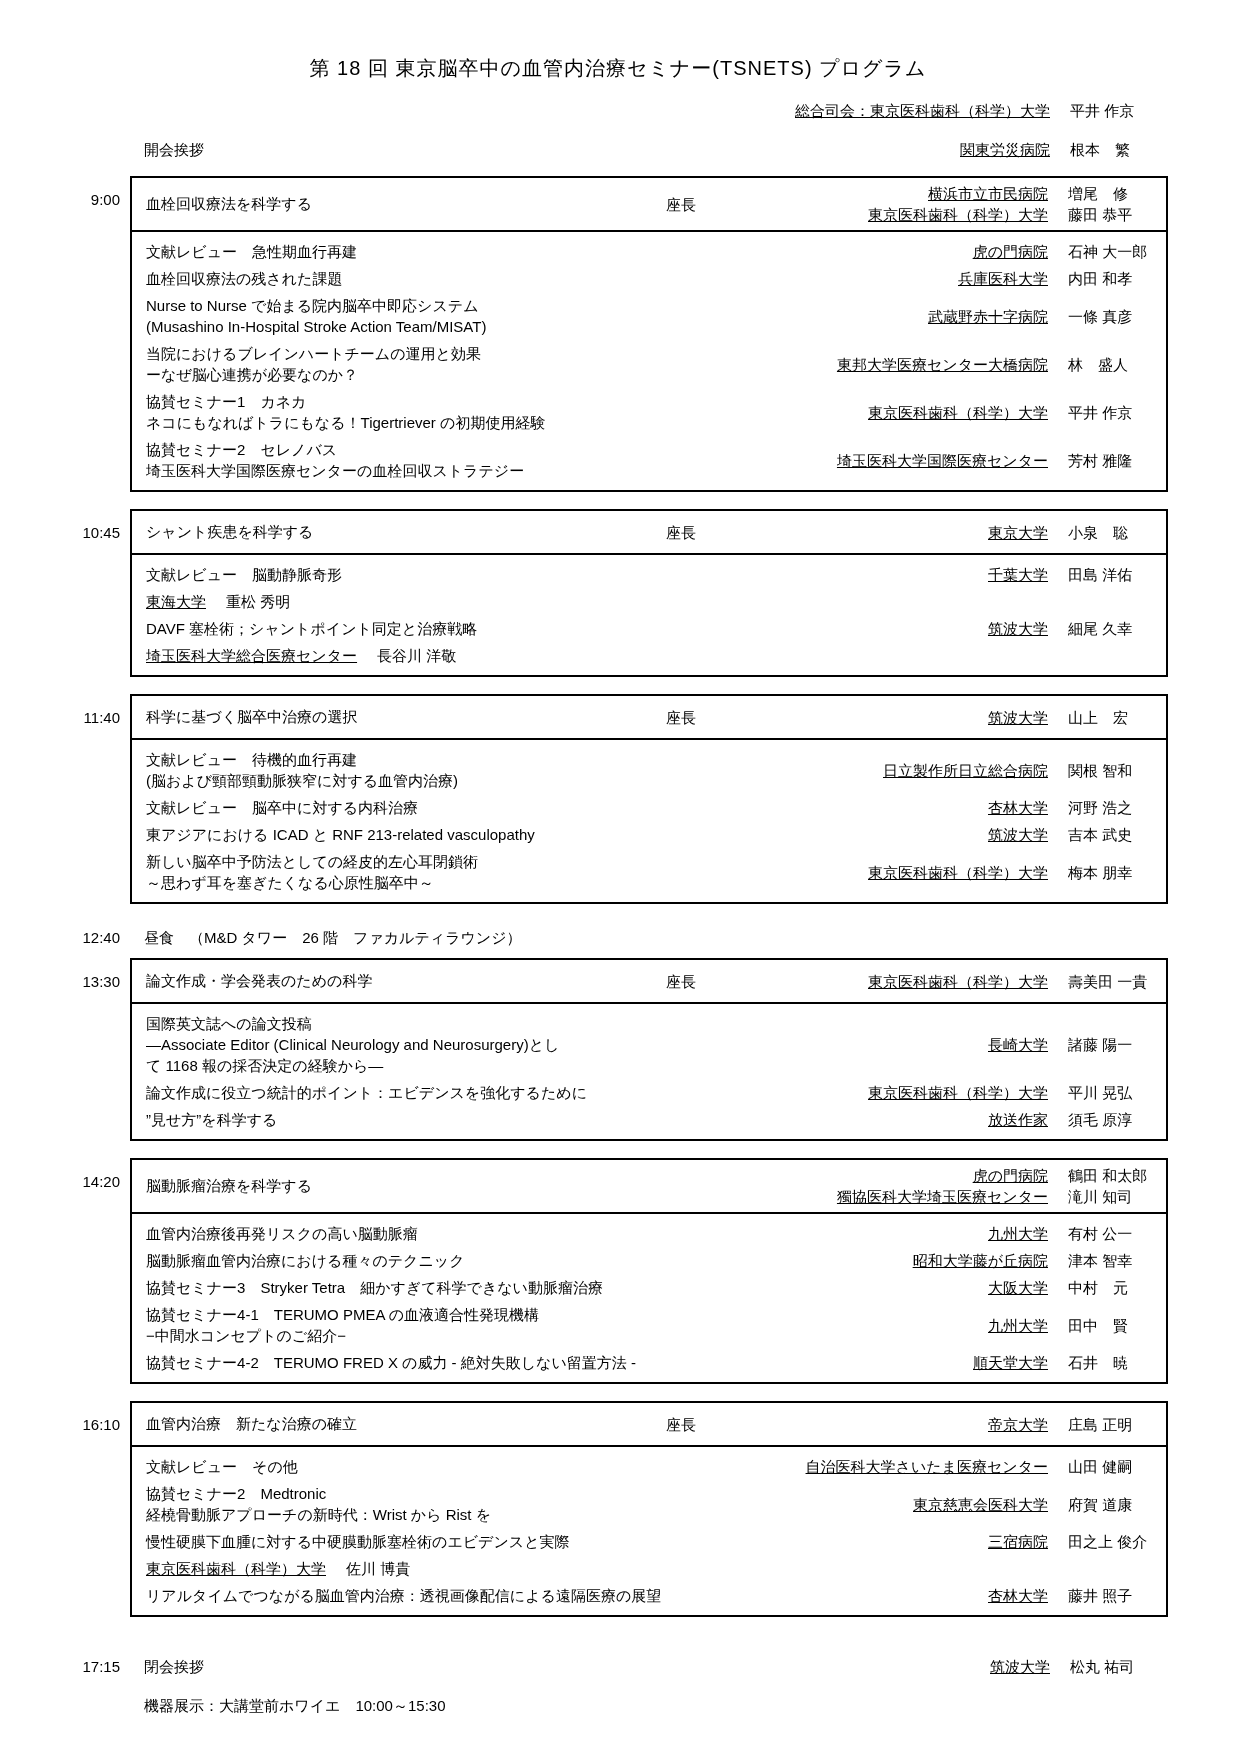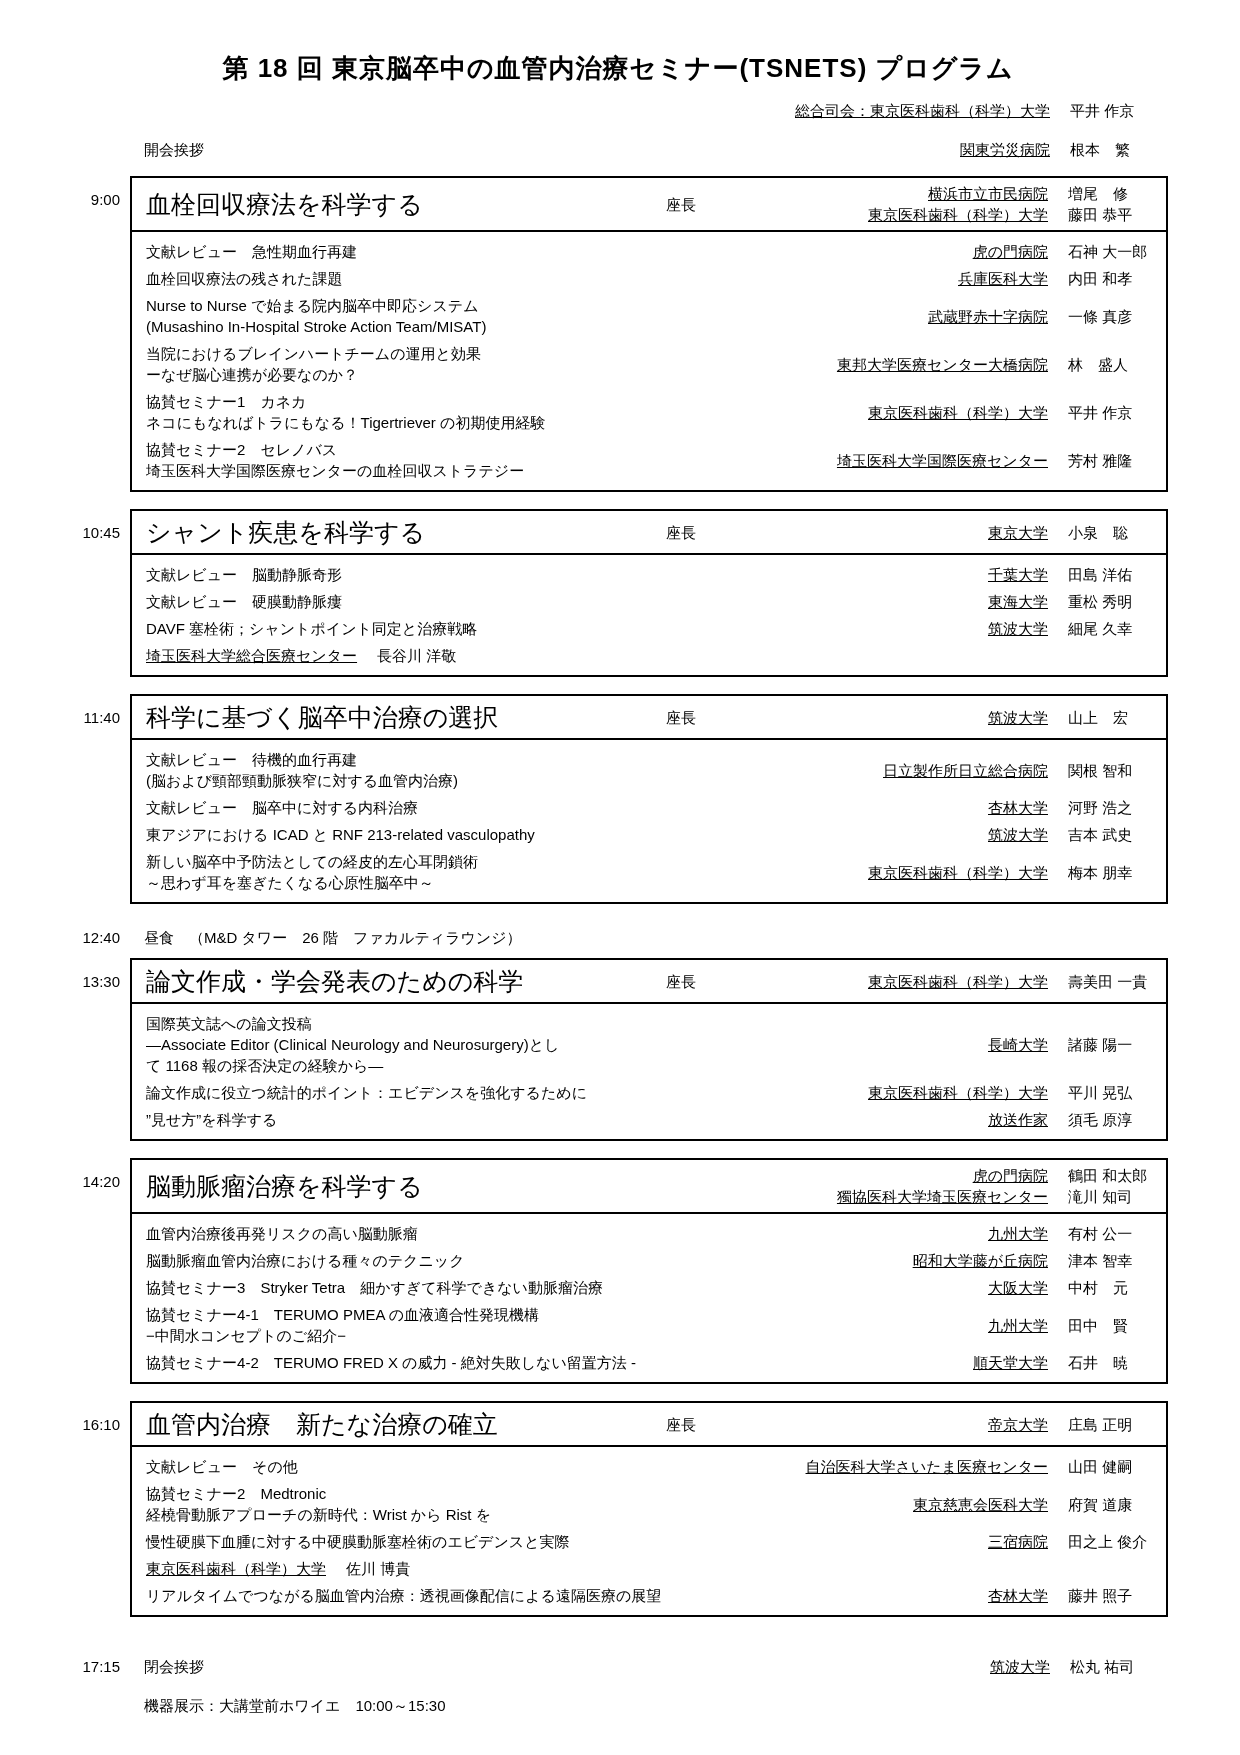--- a/index.html
+++ b/index.html
@@ -5,39 +5,39 @@
   html,body{margin:0;padding:0;background:#fff;}
   body{
     width:1240px;height:1755px;overflow:hidden;
     color:#000;
     font-family:"Liberation Sans","DejaVu Sans",sans-serif;
     font-size:15px;line-height:21px;
     -webkit-font-smoothing:antialiased;
   }
   .doc{padding:44px 72px 0 68px;box-sizing:border-box;}
   .title{
-    text-align:center;font-size:26px;line-height:32px;
-    margin:8px 0 16px 0;letter-spacing:1px;font-weight:700;
+    text-align:center;font-size:20px;line-height:32px;
+    margin:8px 0 16px 0;letter-spacing:1px;font-weight:400;
   }
   .flexrow{display:flex;align-items:center;}
   .spacer{flex:1;}
   .inst{text-align:right;white-space:nowrap;text-decoration:underline;}
   .pname{width:88px;flex:none;margin-left:20px;white-space:nowrap;text-align:left;}
   .mod-row{margin-bottom:18px;padding-right:10px;}
   .trow{display:flex;align-items:stretch;}
   .time-cell{width:52px;flex:none;text-align:right;margin-right:10px;white-space:nowrap;}
   .time-top{padding-top:13px;}
   .plain-row{flex:1;display:flex;align-items:center;padding:0 10px 0 14px;}
   .opening-row{margin-bottom:16px;}
   .session{flex:1;border:2px solid #000;margin-bottom:17px;}
   .session-header{
     display:flex;align-items:center;box-sizing:border-box;
     min-height:44px;padding:5px 10px 5px 14px;border-bottom:2px solid #000;
   }
-  .sh-title{width:520px;flex:none;font-size:25px;line-height:24px;white-space:nowrap;}
+  .sh-title{width:520px;flex:none;font-size:15px;line-height:24px;white-space:nowrap;}
   .sh-chair-label{width:80px;flex:none;}
   .sh-chairs{flex:1;}
   .pair{display:flex;align-items:center;line-height:21px;}
   .pair .inst{flex:1;}
   .session-items{padding:6px 10px 6px 14px;}
   .item{display:flex;align-items:center;padding:3px 0;}
   .item-title{flex:1;}
   .lunch-row{margin:6px 0 10px 0;}
   .closing-row{margin-top:22px;}
   .exhibit-row{margin-top:18px;}
@@ -148,23 +148,20 @@
       </div>
       <div class="session-items">
         <div class="item">
           <div class="item-title">
             <div>文献レビュー　脳動静脈奇形</div>
           </div>
           <div class="inst">千葉大学</div>
           <div class="pname">田島 洋佑</div>
         </div>
         <div class="item">
-          <div class="item-title">
-            <div>文献レビュー　硬膜動静脈瘻</div>
-          </div>
           <div class="inst">東海大学</div>
           <div class="pname">重松 秀明</div>
         </div>
         <div class="item">
           <div class="item-title">
             <div>DAVF 塞栓術；シャントポイント同定と治療戦略</div>
           </div>
           <div class="inst">筑波大学</div>
           <div class="pname">細尾 久幸</div>
         </div>

